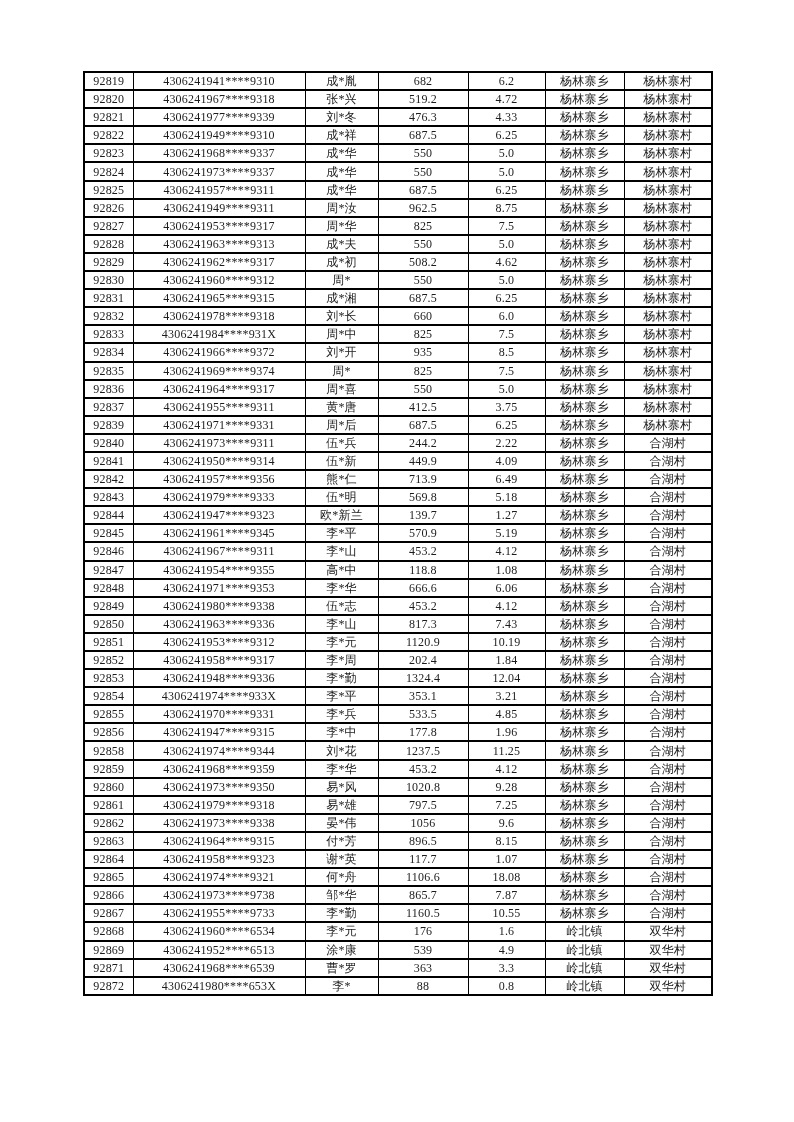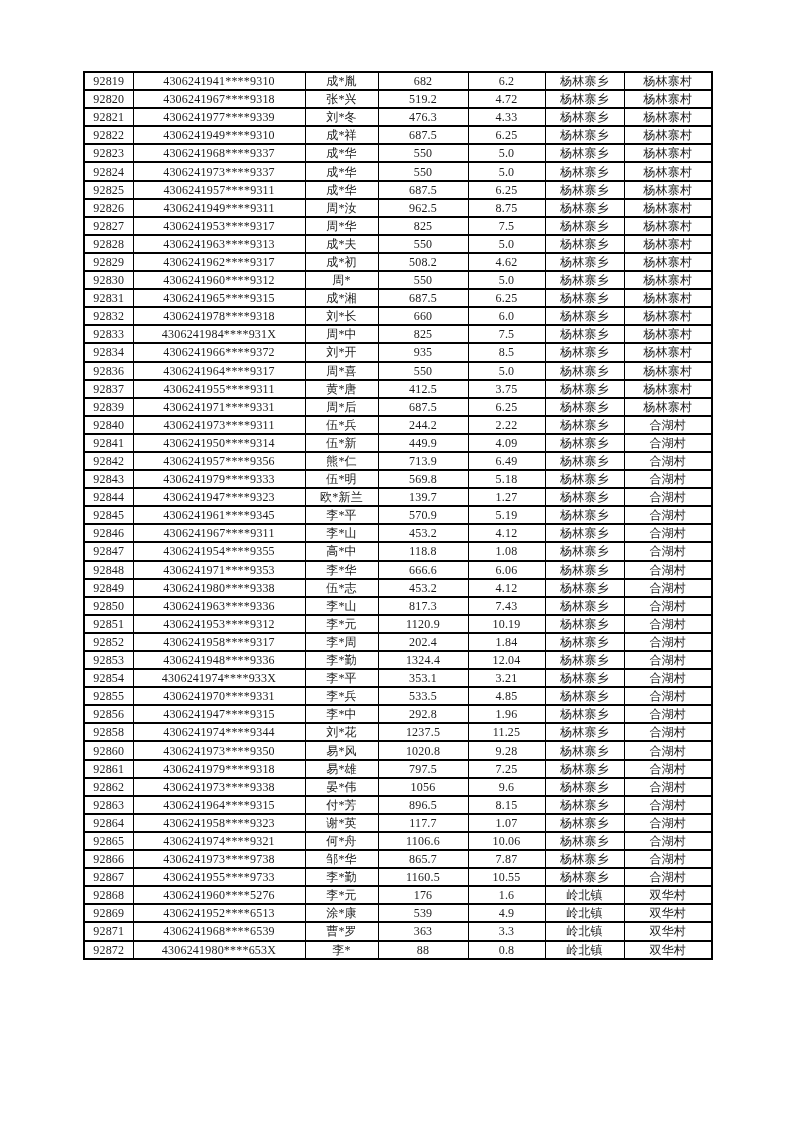--- a/index.html
+++ b/index.html
@@ -196,20 +196,29 @@
         <tr>
           <td class="col-seq">92834</td>
           <td class="col-id">4306241966****9372</td>
           <td class="">刘*开</td>
           <td class="">935</td>
           <td class="">8.5</td>
           <td class="">杨林寨乡</td>
           <td class="">杨林寨村</td>
         </tr>
         <tr>
+          <td class="col-seq">92835</td>
+          <td class="col-id">4306241969****9374</td>
+          <td class="">周*</td>
+          <td class="">825</td>
+          <td class="">7.5</td>
+          <td class="">杨林寨乡</td>
+          <td class="">杨林寨村</td>
+        </tr>
+        <tr>
           <td class="col-seq">92836</td>
           <td class="col-id">4306241964****9317</td>
           <td class="">周*喜</td>
           <td class="">550</td>
           <td class="">5.0</td>
           <td class="">杨林寨乡</td>
           <td class="">杨林寨村</td>
         </tr>
         <tr>
           <td class="col-seq">92837</td>
@@ -370,35 +379,44 @@
           <td class="">李*兵</td>
           <td class="">533.5</td>
           <td class="">4.85</td>
           <td class="">杨林寨乡</td>
           <td class="">合湖村</td>
         </tr>
         <tr>
           <td class="col-seq">92856</td>
           <td class="col-id">4306241947****9315</td>
           <td class="">李*中</td>
-          <td class="">292.8</td>
+          <td class="">177.8</td>
           <td class="">1.96</td>
           <td class="">杨林寨乡</td>
           <td class="">合湖村</td>
         </tr>
         <tr>
           <td class="col-seq">92858</td>
           <td class="col-id">4306241974****9344</td>
           <td class="">刘*花</td>
           <td class="">1237.5</td>
           <td class="">11.25</td>
           <td class="">杨林寨乡</td>
           <td class="">合湖村</td>
         </tr>
         <tr>
+          <td class="col-seq">92859</td>
+          <td class="col-id">4306241968****9359</td>
+          <td class="">李*华</td>
+          <td class="">453.2</td>
+          <td class="">4.12</td>
+          <td class="">杨林寨乡</td>
+          <td class="">合湖村</td>
+        </tr>
+        <tr>
           <td class="col-seq">92860</td>
           <td class="col-id">4306241973****9350</td>
           <td class="">易*风</td>
           <td class="">1020.8</td>
           <td class="">9.28</td>
           <td class="">杨林寨乡</td>
           <td class="">合湖村</td>
         </tr>
         <tr>
           <td class="col-seq">92861</td>
@@ -434,21 +452,21 @@
           <td class="">117.7</td>
           <td class="">1.07</td>
           <td class="">杨林寨乡</td>
           <td class="">合湖村</td>
         </tr>
         <tr>
           <td class="col-seq">92865</td>
           <td class="col-id">4306241974****9321</td>
           <td class="">何*舟</td>
           <td class="">1106.6</td>
-          <td class="">10.06</td>
+          <td class="">18.08</td>
           <td class="">杨林寨乡</td>
           <td class="">合湖村</td>
         </tr>
         <tr>
           <td class="col-seq">92866</td>
           <td class="col-id">4306241973****9738</td>
           <td class="">邹*华</td>
           <td class="">865.7</td>
           <td class="">7.87</td>
           <td class="">杨林寨乡</td>
@@ -458,21 +476,21 @@
           <td class="col-seq">92867</td>
           <td class="col-id">4306241955****9733</td>
           <td class="">李*勤</td>
           <td class="">1160.5</td>
           <td class="">10.55</td>
           <td class="">杨林寨乡</td>
           <td class="">合湖村</td>
         </tr>
         <tr>
           <td class="col-seq">92868</td>
-          <td class="col-id">4306241960****5276</td>
+          <td class="col-id">4306241960****6534</td>
           <td class="">李*元</td>
           <td class="">176</td>
           <td class="">1.6</td>
           <td class="">岭北镇</td>
           <td class="">双华村</td>
         </tr>
         <tr>
           <td class="col-seq">92869</td>
           <td class="col-id">4306241952****6513</td>
           <td class="">涂*康</td>

